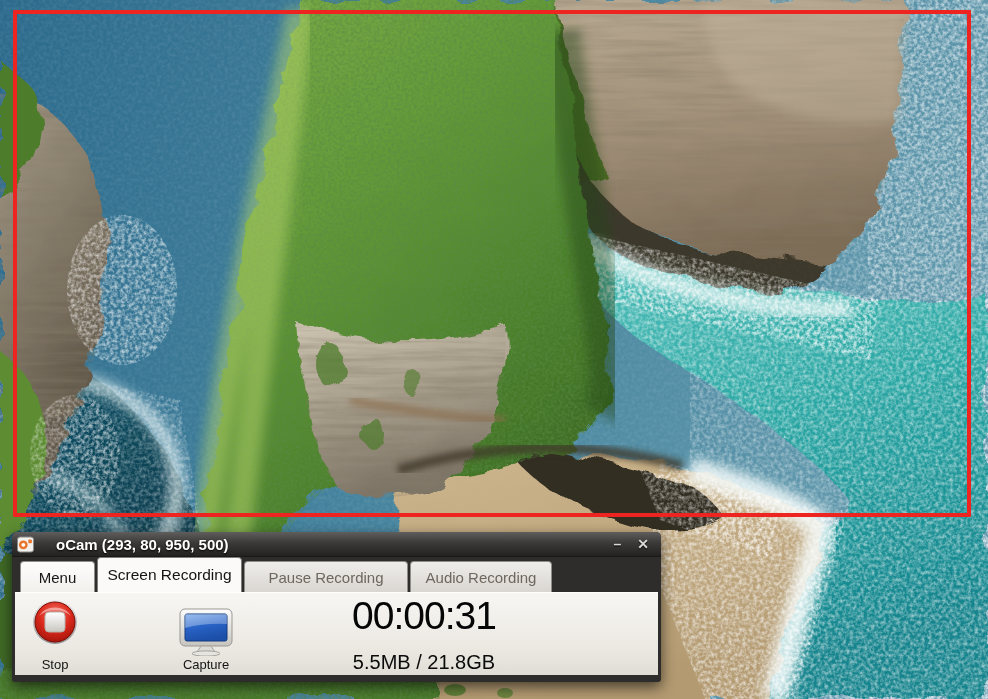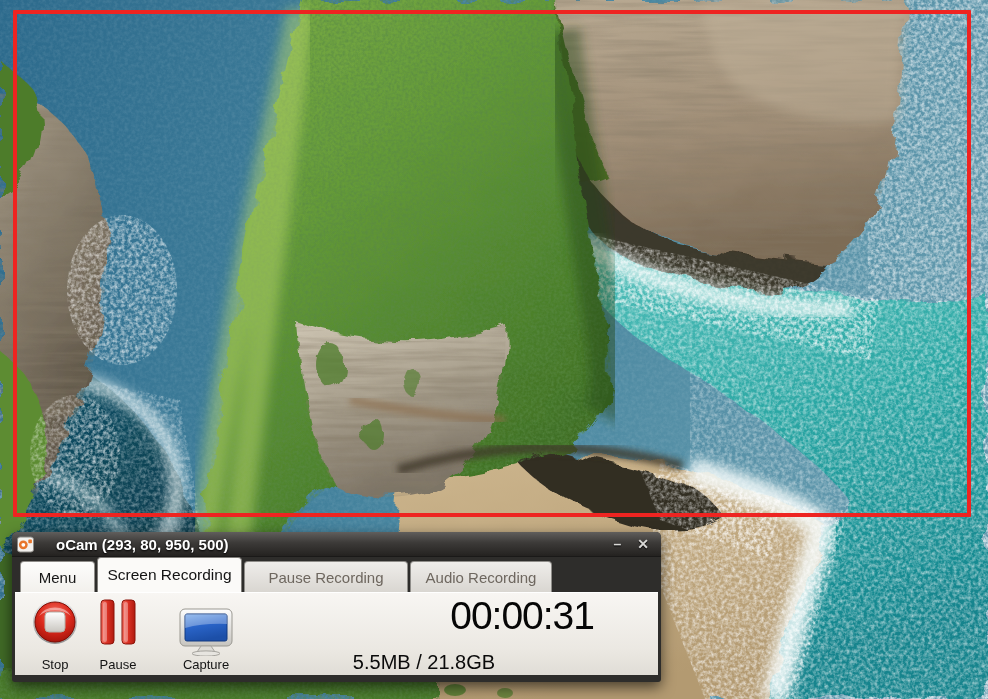--- a/index.html
+++ b/index.html
@@ -42,21 +42,21 @@
     box-shadow:inset 0 1px 0 #fff;}
   .toolbtn{position:absolute;top:3px;height:78px;display:flex;flex-direction:column;
     align-items:center;justify-content:space-between;color:#141414;font-size:13px;
     padding-top:3px;box-sizing:border-box;cursor:default;}
   .toolbtn .lbl{line-height:17px;}
   .b-stop{left:12px;width:56px;}
   .b-pause{left:77px;width:52px;}
   .b-capture{left:152px;width:78px;justify-content:flex-end;}
 
   .status{position:absolute;left:239px;top:2px;width:340px;text-align:center;}
-  .timer{font-size:39px;line-height:44px;color:#060606;letter-spacing:-1px;text-align:right;}
+  .timer{font-size:39px;line-height:44px;color:#060606;letter-spacing:-1px;}
   .size{font-size:20px;line-height:24px;color:#0a0a0a;margin-top:12px;}
 </style>
 </head>
 <body>
 
 <div class="stage">
 
   <svg class="wallpaper" viewBox="0 0 988 699" aria-hidden="true">
     <defs>
       <linearGradient id="gOcean" x1="0" y1="0" x2="1" y2="0.25">
@@ -243,36 +243,20 @@
             </linearGradient>
           </defs>
           <circle cx="24" cy="24" r="22" fill="url(#gRing)"></circle>
           <circle cx="24" cy="24" r="20" fill="url(#gRed)" stroke="#7e0d05" stroke-width="1"></circle>
           <path d="M8,18 A17,13 0 0 1 40,18 A22,18 0 0 0 8,18 Z" fill="#ffffff" opacity="0.45"></path>
           <rect x="14" y="14" width="20" height="20" rx="4" fill="url(#gSq)" stroke="#b4b0a8"></rect>
         </svg>
         <span class="lbl">Stop</span>
       </div>
 
-      <div class="toolbtn b-pause">
-        <svg width="40" height="48" viewBox="0 0 40 48">
-          <defs>
-            <linearGradient id="gBar" x1="0" y1="0" x2="1" y2="0">
-              <stop offset="0" stop-color="#f4776a"></stop>
-                <stop offset="0.45" stop-color="#dd3326"></stop>
-              <stop offset="1" stop-color="#b01a0e"></stop>
-            </linearGradient>
-          </defs>
-          <rect x="3" y="2" width="13" height="44" rx="3.5" fill="url(#gBar)" stroke="#8a1208"></rect>
-          <rect x="24" y="2" width="13" height="44" rx="3.5" fill="url(#gBar)" stroke="#8a1208"></rect>
-          <rect x="5" y="4" width="4" height="40" rx="2" fill="#ffffff" opacity="0.35"></rect>
-          <rect x="26" y="4" width="4" height="40" rx="2" fill="#ffffff" opacity="0.35"></rect>
-        </svg>
-        <span class="lbl">Pause</span>
-      </div>
 
       <div class="toolbtn b-capture">
         <svg width="56" height="48" viewBox="0 0 56 48">
           <defs>
             <linearGradient id="gMon" x1="0" y1="0" x2="0" y2="1">
               <stop offset="0" stop-color="#fdfdfd"></stop>
                 <stop offset="1" stop-color="#c6c4bf"></stop>
             </linearGradient>
             <linearGradient id="gScr" x1="0" y1="0" x2="0.3" y2="1">
               <stop offset="0" stop-color="#6ca2e8"></stop>

